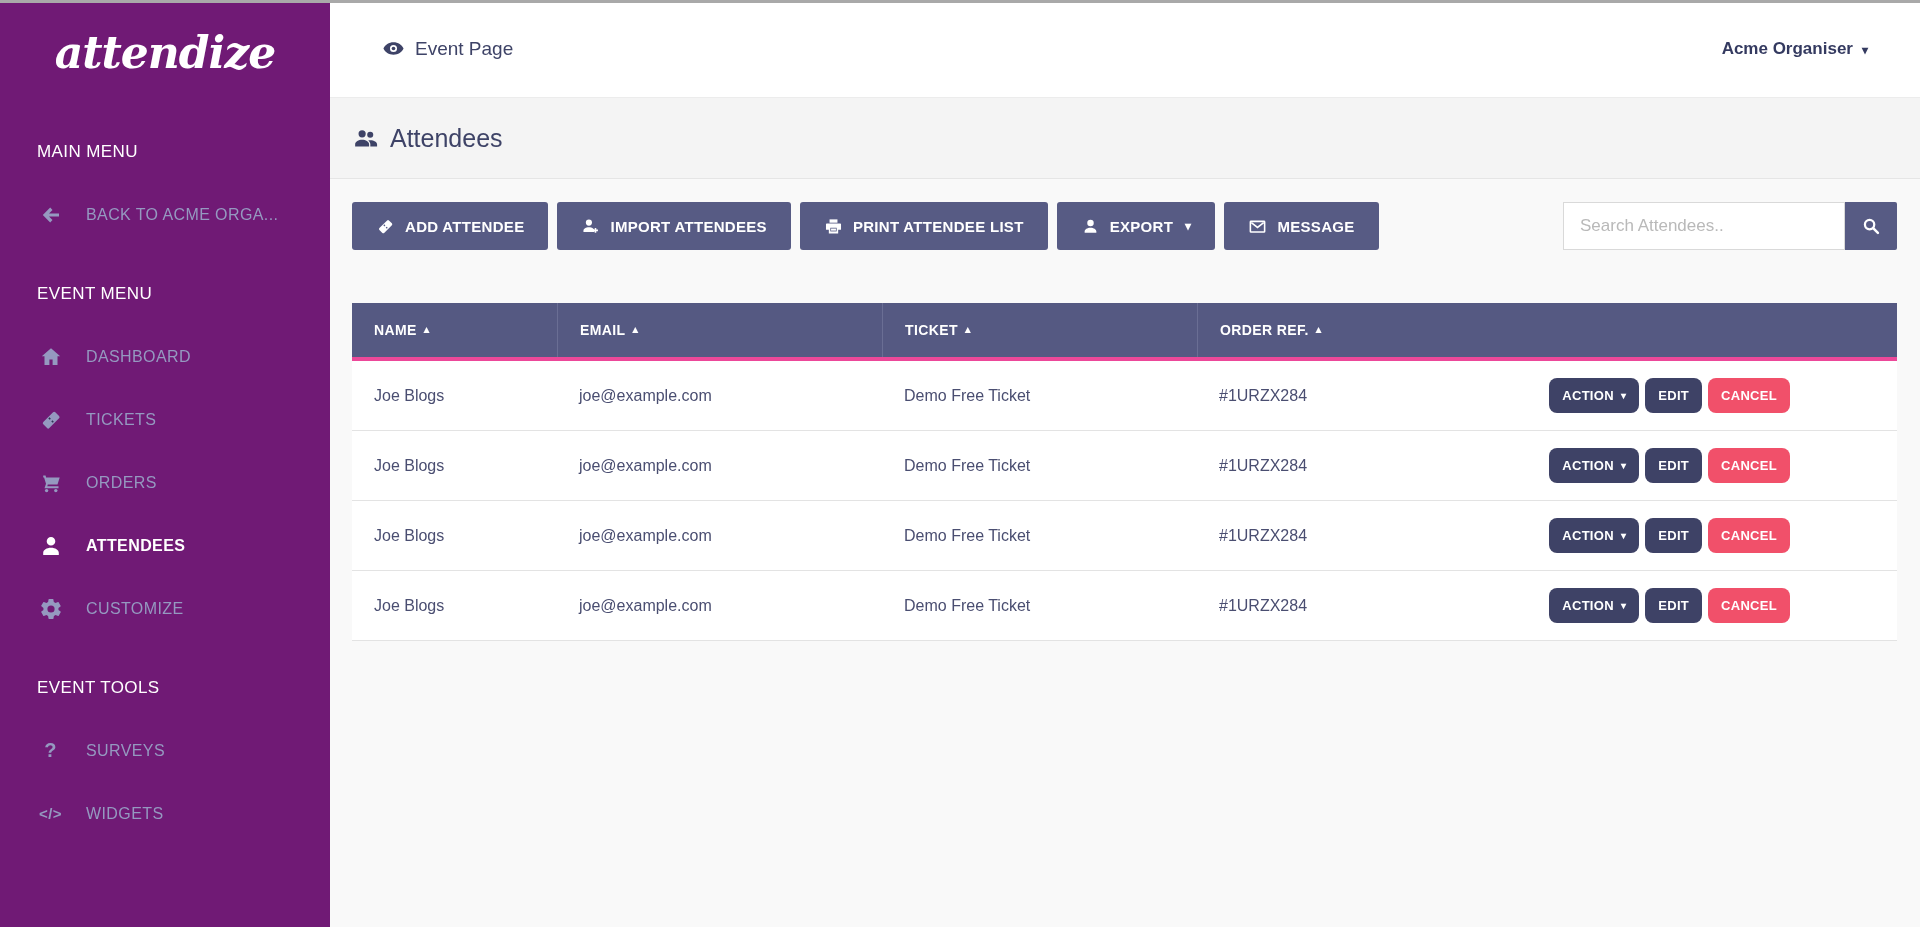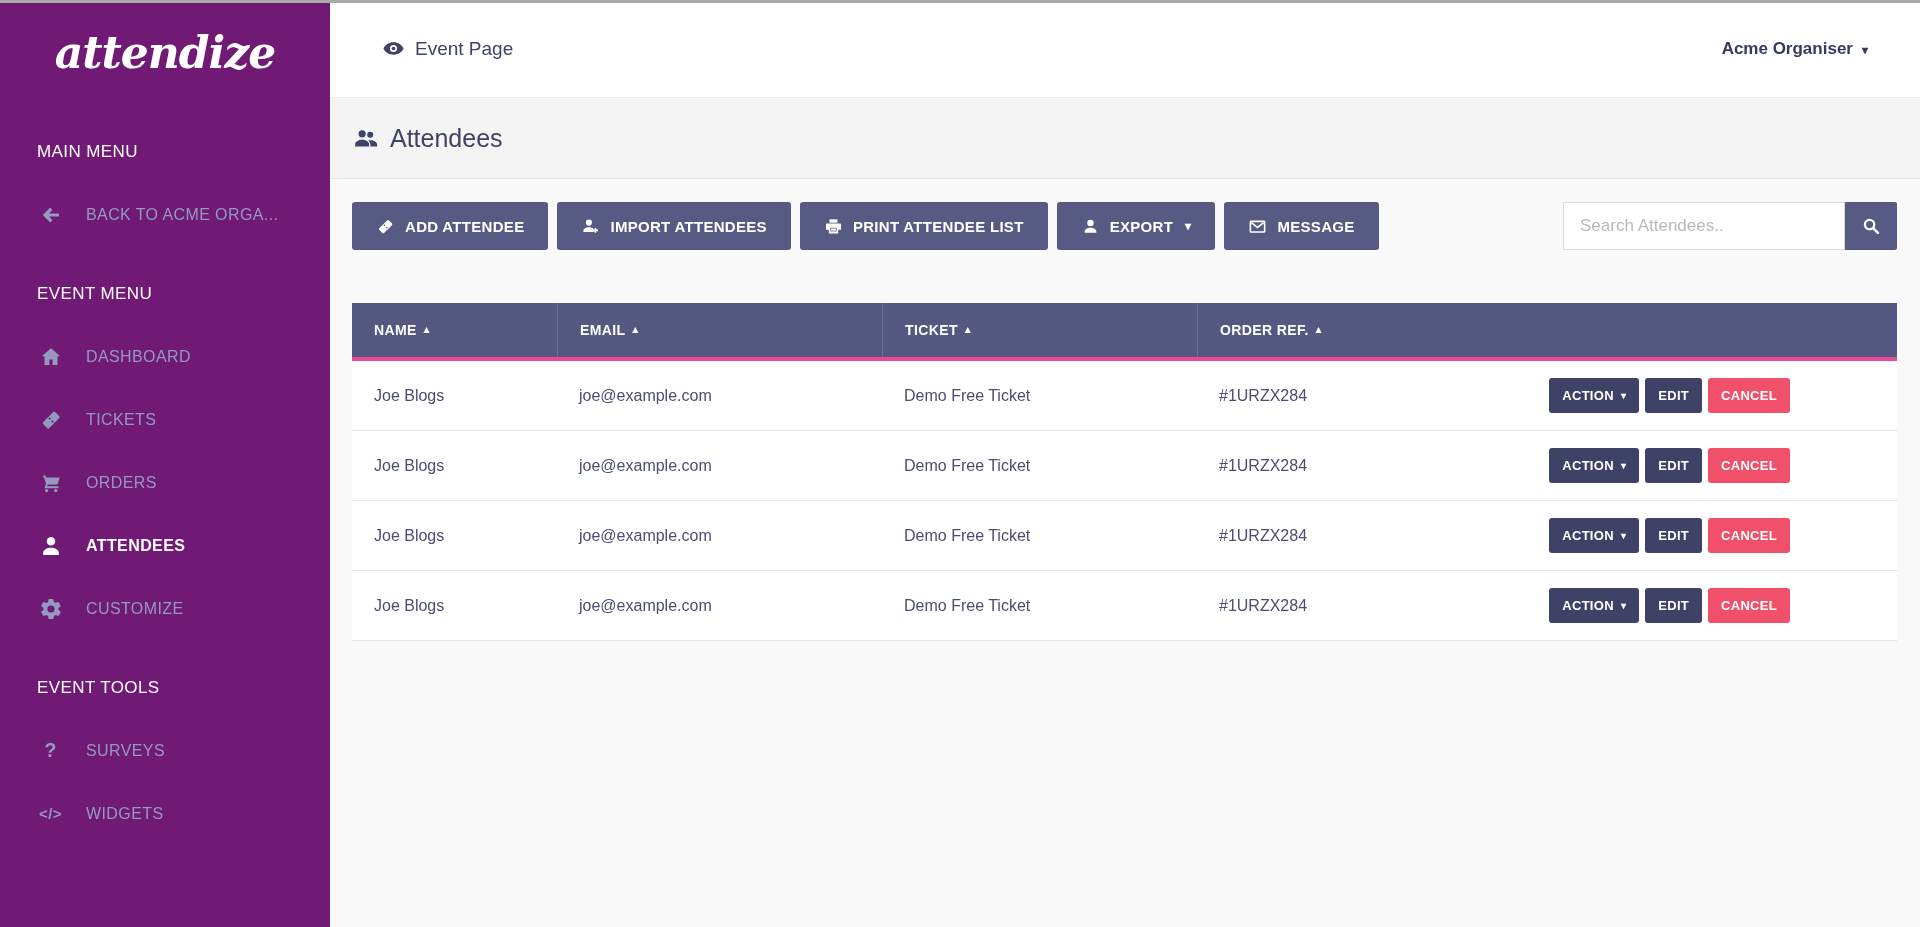--- a/index.html
+++ b/index.html
@@ -66,21 +66,21 @@
   .th + .th { border-left:1px solid #6a6e94; }
   .sort { font-size:11px; margin-left:7px; position:relative; top:-1px; }
   .col-name { width:205px; flex:0 0 205px; }
   .col-email { width:325px; flex:0 0 325px; }
   .col-ticket { width:315px; flex:0 0 315px; }
   .col-ref { flex:1; }
   .tr { display:flex; height:70px; background:#fff; border-bottom:1px solid #e3e3e3; }
   .td { display:flex; align-items:center; padding-left:22px; color:#4a4e71; font-size:16px; }
   .td.col-ref { justify-content:space-between; padding-right:107px; }
   .actions { display:flex; gap:6px; }
-  .abtn { height:35px; border:none; border-radius:3px; color:#fff; font-family:"Liberation Sans", sans-serif;
+  .abtn { height:35px; border:none; border-radius:8px; color:#fff; font-family:"Liberation Sans", sans-serif;
           font-size:13px; font-weight:bold; letter-spacing:.3px; padding:0 13px; cursor:pointer;
           display:flex; align-items:center; gap:7px; }
   .btn-dark { background:#3e4266; }
   .btn-danger { background:#f1506a; }
   .abtn .caret { font-size:10px; }
 </style>
 </head>
 <body>
 
 <div class="top-strip"></div>

